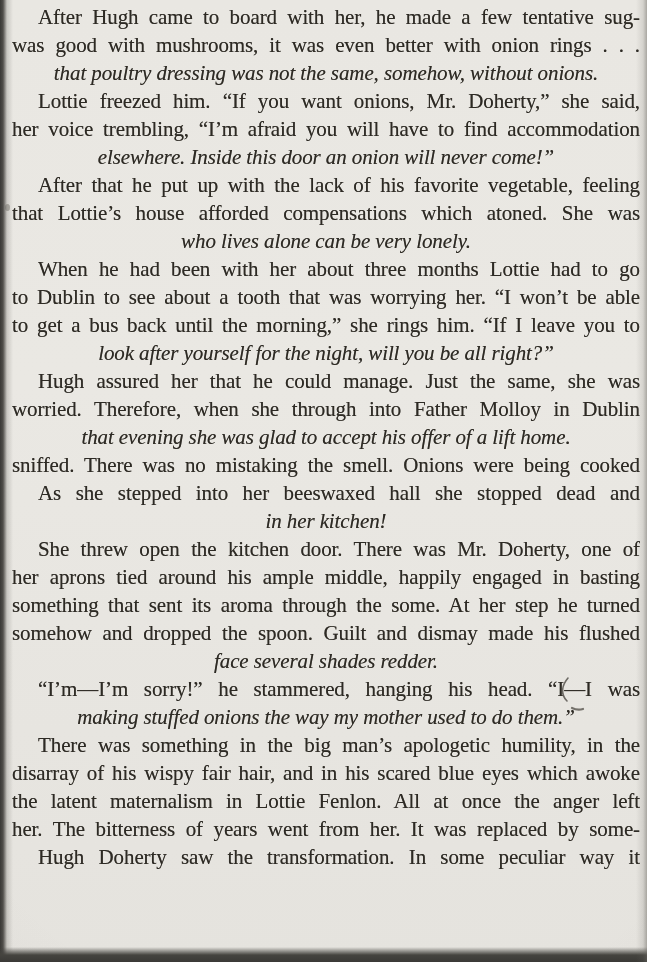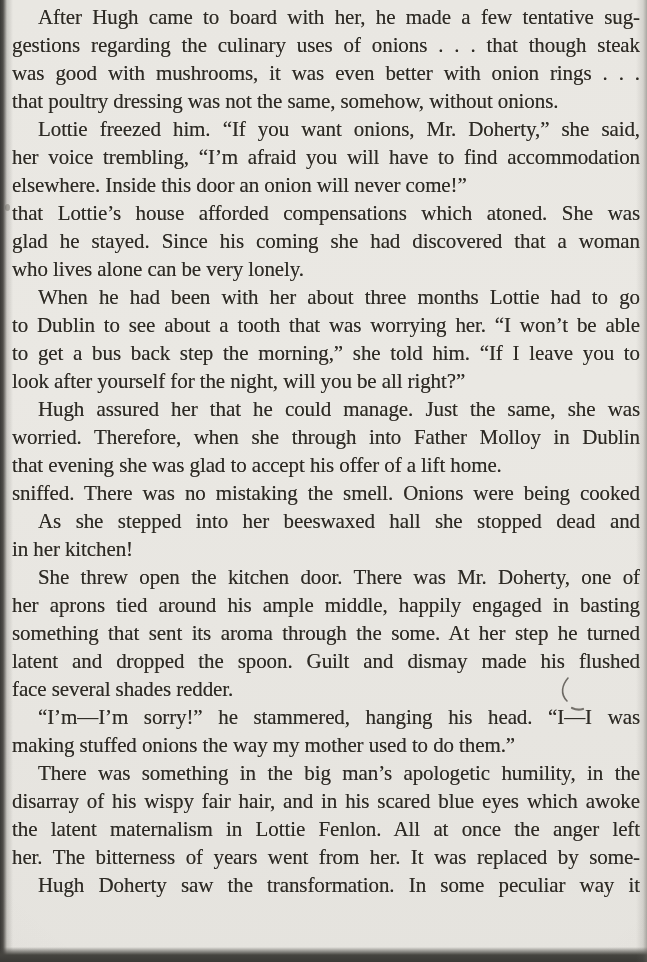--- a/index.html
+++ b/index.html
@@ -34,21 +34,21 @@
     overflow: hidden;
     text-align: justify;
   }
   .line::after {
     content: "";
     display: inline-block;
     width: 100%;
     height: 0;
   }
   .line.first { text-indent: 26px; }
-  .line.nojust { text-align: left; }
+  .line.nojust { text-align: center; font-style: italic; }
   .line.nojust::after { content: none; }
 
   .edge-left {
     position: absolute;
     left: 0; top: 0; bottom: 0;
     width: 13px;
     background: linear-gradient(90deg, #393835 0px, #504e4a 3px, rgba(118,116,110,0.28) 7px, rgba(118,116,110,0) 13px);
     pointer-events: none;
   }
   .edge-bottom {
@@ -83,55 +83,54 @@
   }
 </style>
 </head>
 <body>
 
 <div class="page">
 
   <div class="text-column" id="text-column">
       <div class="para">
         <div class="line first">After Hugh came to board with her, he made a few tentative sug-</div>
-        <div class="line">gestions regarding the culinary uses of onions . . . that though steak</div>
         <div class="line">was good with mushrooms, it was even better with onion rings . . .</div>
         <div class="line nojust">that poultry dressing was not the same, somehow, without onions.</div>
       </div>
       <div class="para">
         <div class="line first">Lottie freezed him. “If you want onions, Mr. Doherty,” she said,</div>
         <div class="line">her voice trembling, “I’m afraid you will have to find accommodation</div>
         <div class="line nojust">elsewhere. Inside this door an onion will never come!”</div>
       </div>
       <div class="para">
+        <div class="line first">After that he put up with the lack of his favorite vegetable, feeling</div>
         <div class="line">that Lottie’s house afforded compensations which atoned. She was</div>
-        <div class="line">glad he stayed. Since his coming she had discovered that a woman</div>
         <div class="line nojust">who lives alone can be very lonely.</div>
       </div>
       <div class="para">
         <div class="line first">When he had been with her about three months Lottie had to go</div>
         <div class="line">to Dublin to see about a tooth that was worrying her. “I won’t be able</div>
-        <div class="line">to get a bus back step the morning,” she told him. “If I leave you to</div>
+        <div class="line">to get a bus back until the morning,” she rings him. “If I leave you to</div>
         <div class="line nojust">look after yourself for the night, will you be all right?”</div>
       </div>
       <div class="para">
         <div class="line first">Hugh assured her that he could manage. Just the same, she was</div>
         <div class="line">worried. Therefore, when she through into Father Molloy in Dublin</div>
         <div class="line nojust">that evening she was glad to accept his offer of a lift home.</div>
       </div>
       <div class="para">
         <div class="line">sniffed. There was no mistaking the smell. Onions were being cooked</div>
         <div class="line first">As she stepped into her beeswaxed hall she stopped dead and</div>
         <div class="line nojust">in her kitchen!</div>
       </div>
       <div class="para">
         <div class="line first">She threw open the kitchen door. There was Mr. Doherty, one of</div>
         <div class="line">her aprons tied around his ample middle, happily engaged in basting</div>
         <div class="line">something that sent its aroma through the some. At her step he turned</div>
-        <div class="line">latent and dropped the spoon. Guilt and dismay made his flushed</div>
+        <div class="line">somehow and dropped the spoon. Guilt and dismay made his flushed</div>
         <div class="line nojust">face several shades redder.</div>
       </div>
       <div class="para">
         <div class="line first">“I’m—I’m sorry!” he stammered, hanging his head. “I—I was</div>
         <div class="line nojust">making stuffed onions the way my mother used to do them.”</div>
       </div>
       <div class="para">
         <div class="line first">There was something in the big man’s apologetic humility, in the</div>
         <div class="line">disarray of his wispy fair hair, and in his scared blue eyes which awoke</div>
         <div class="line">the latent maternalism in Lottie Fenlon. All at once the anger left</div>

